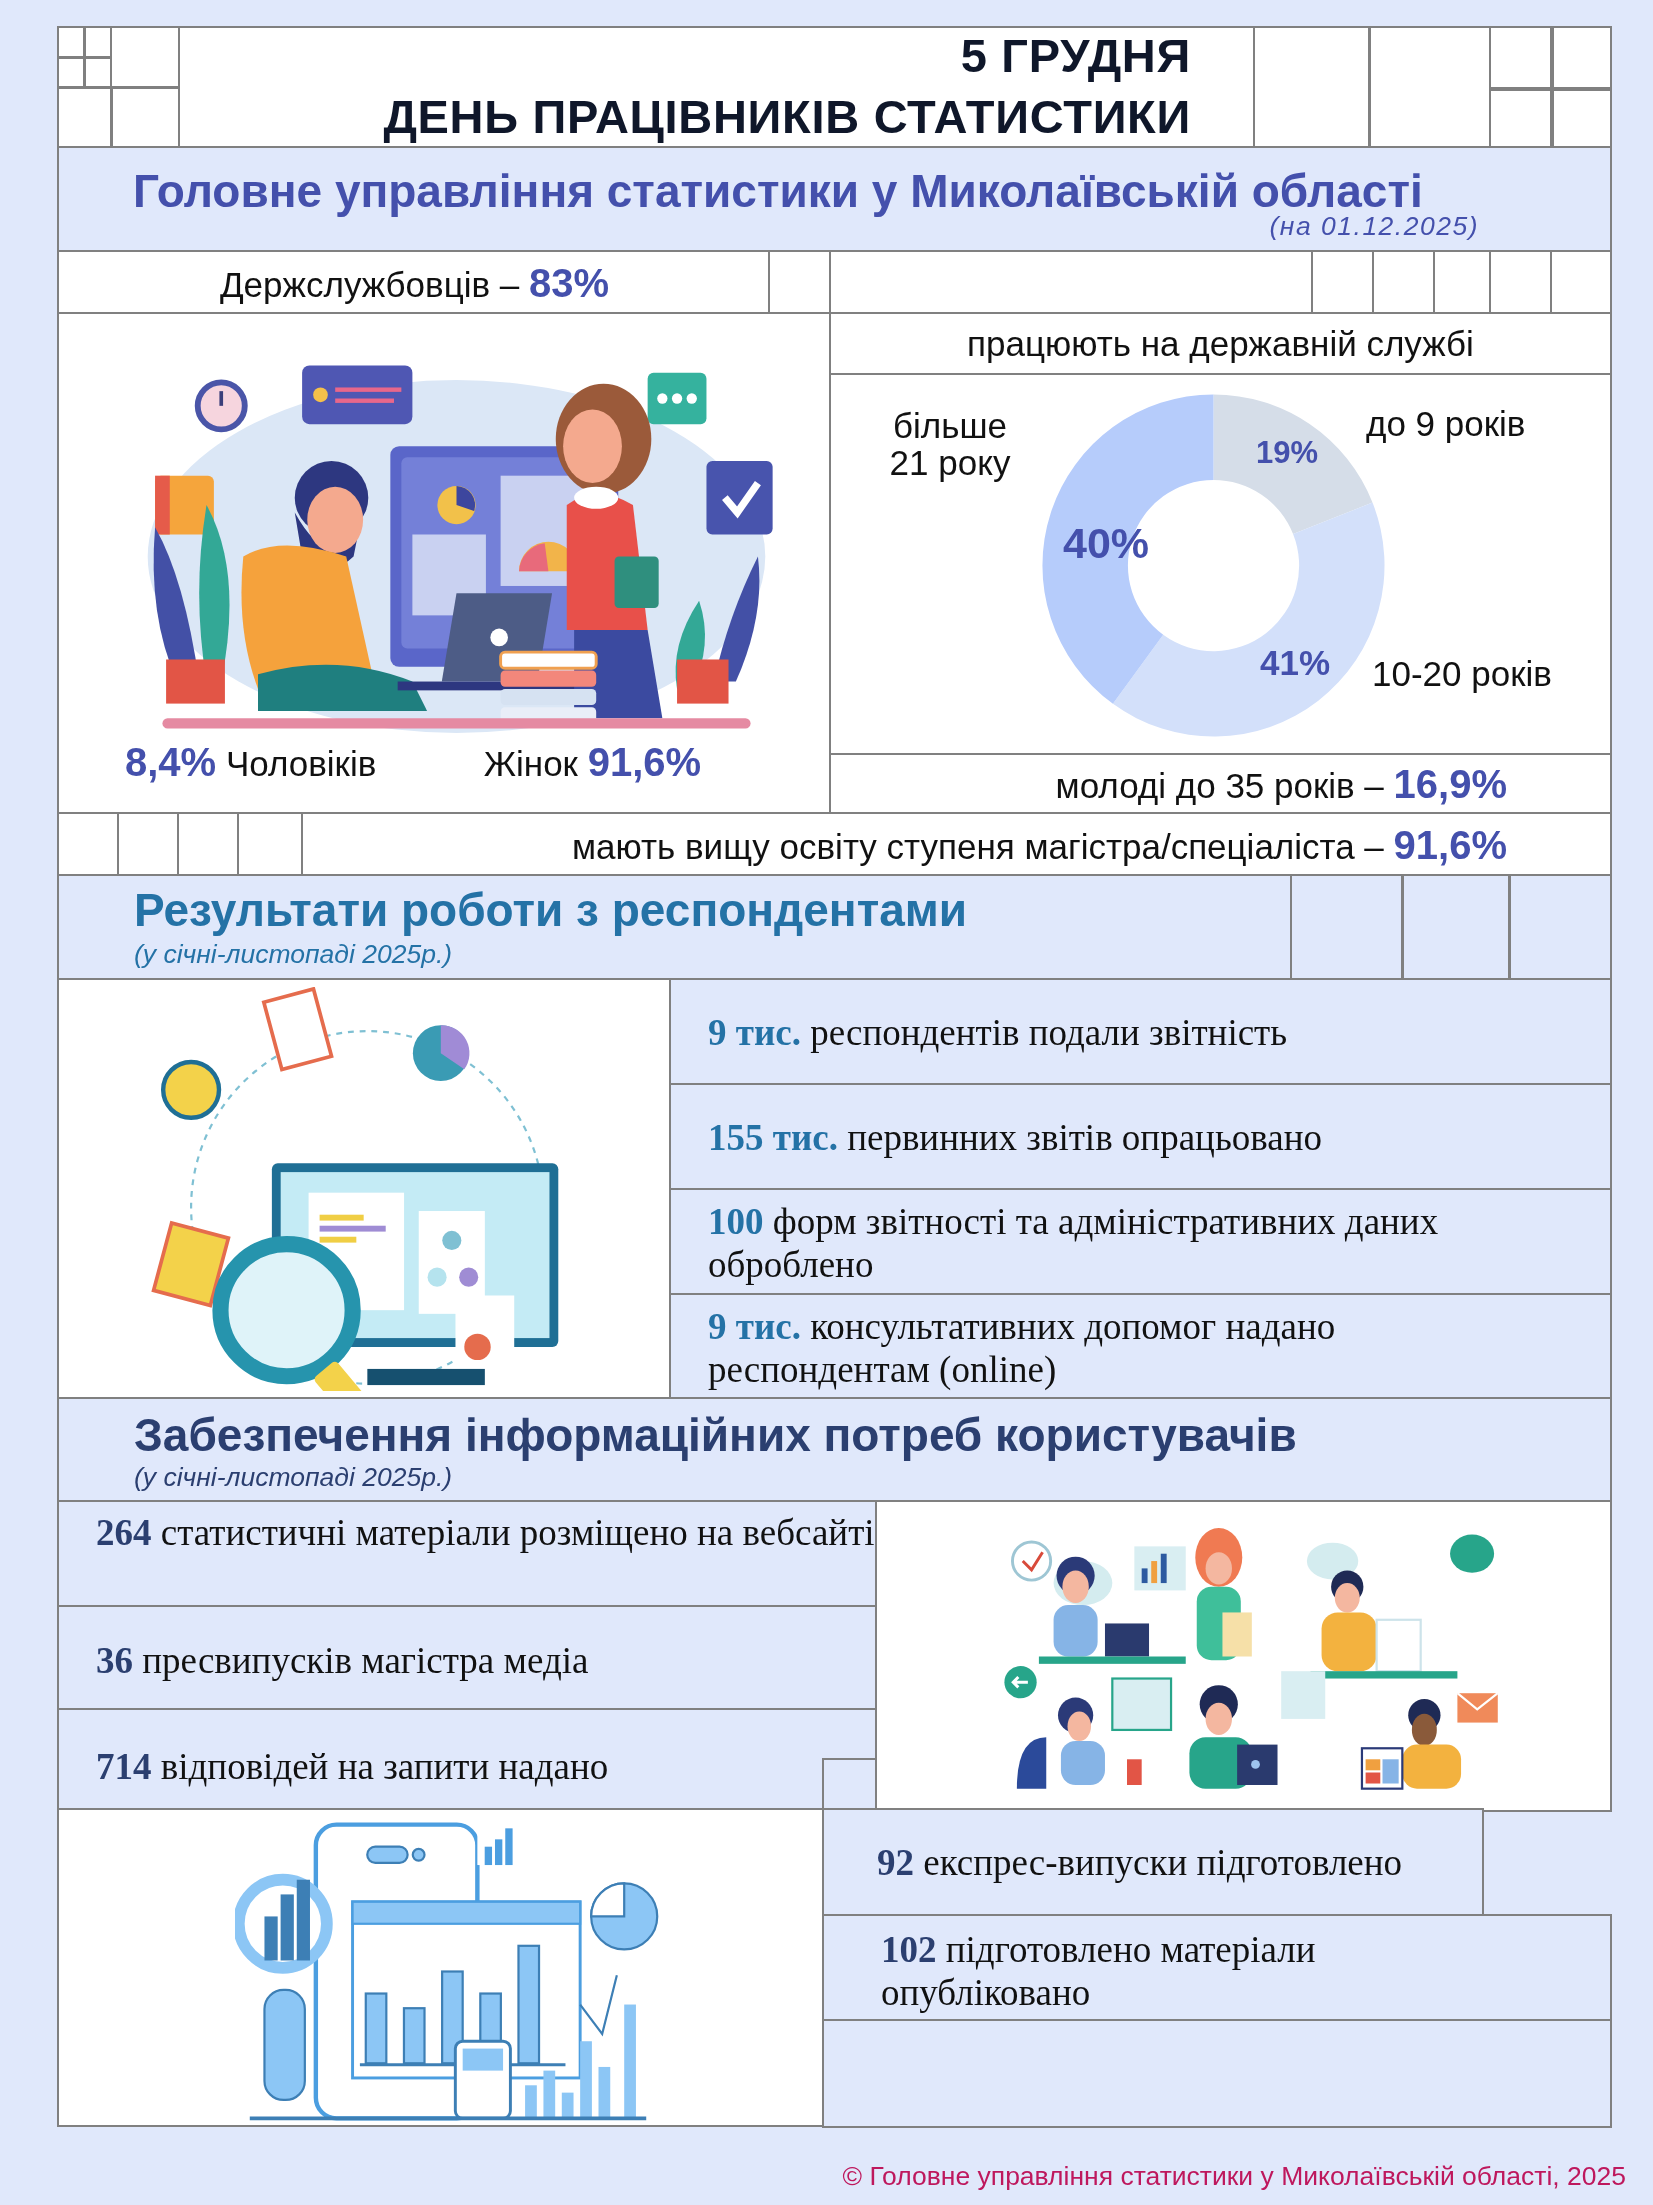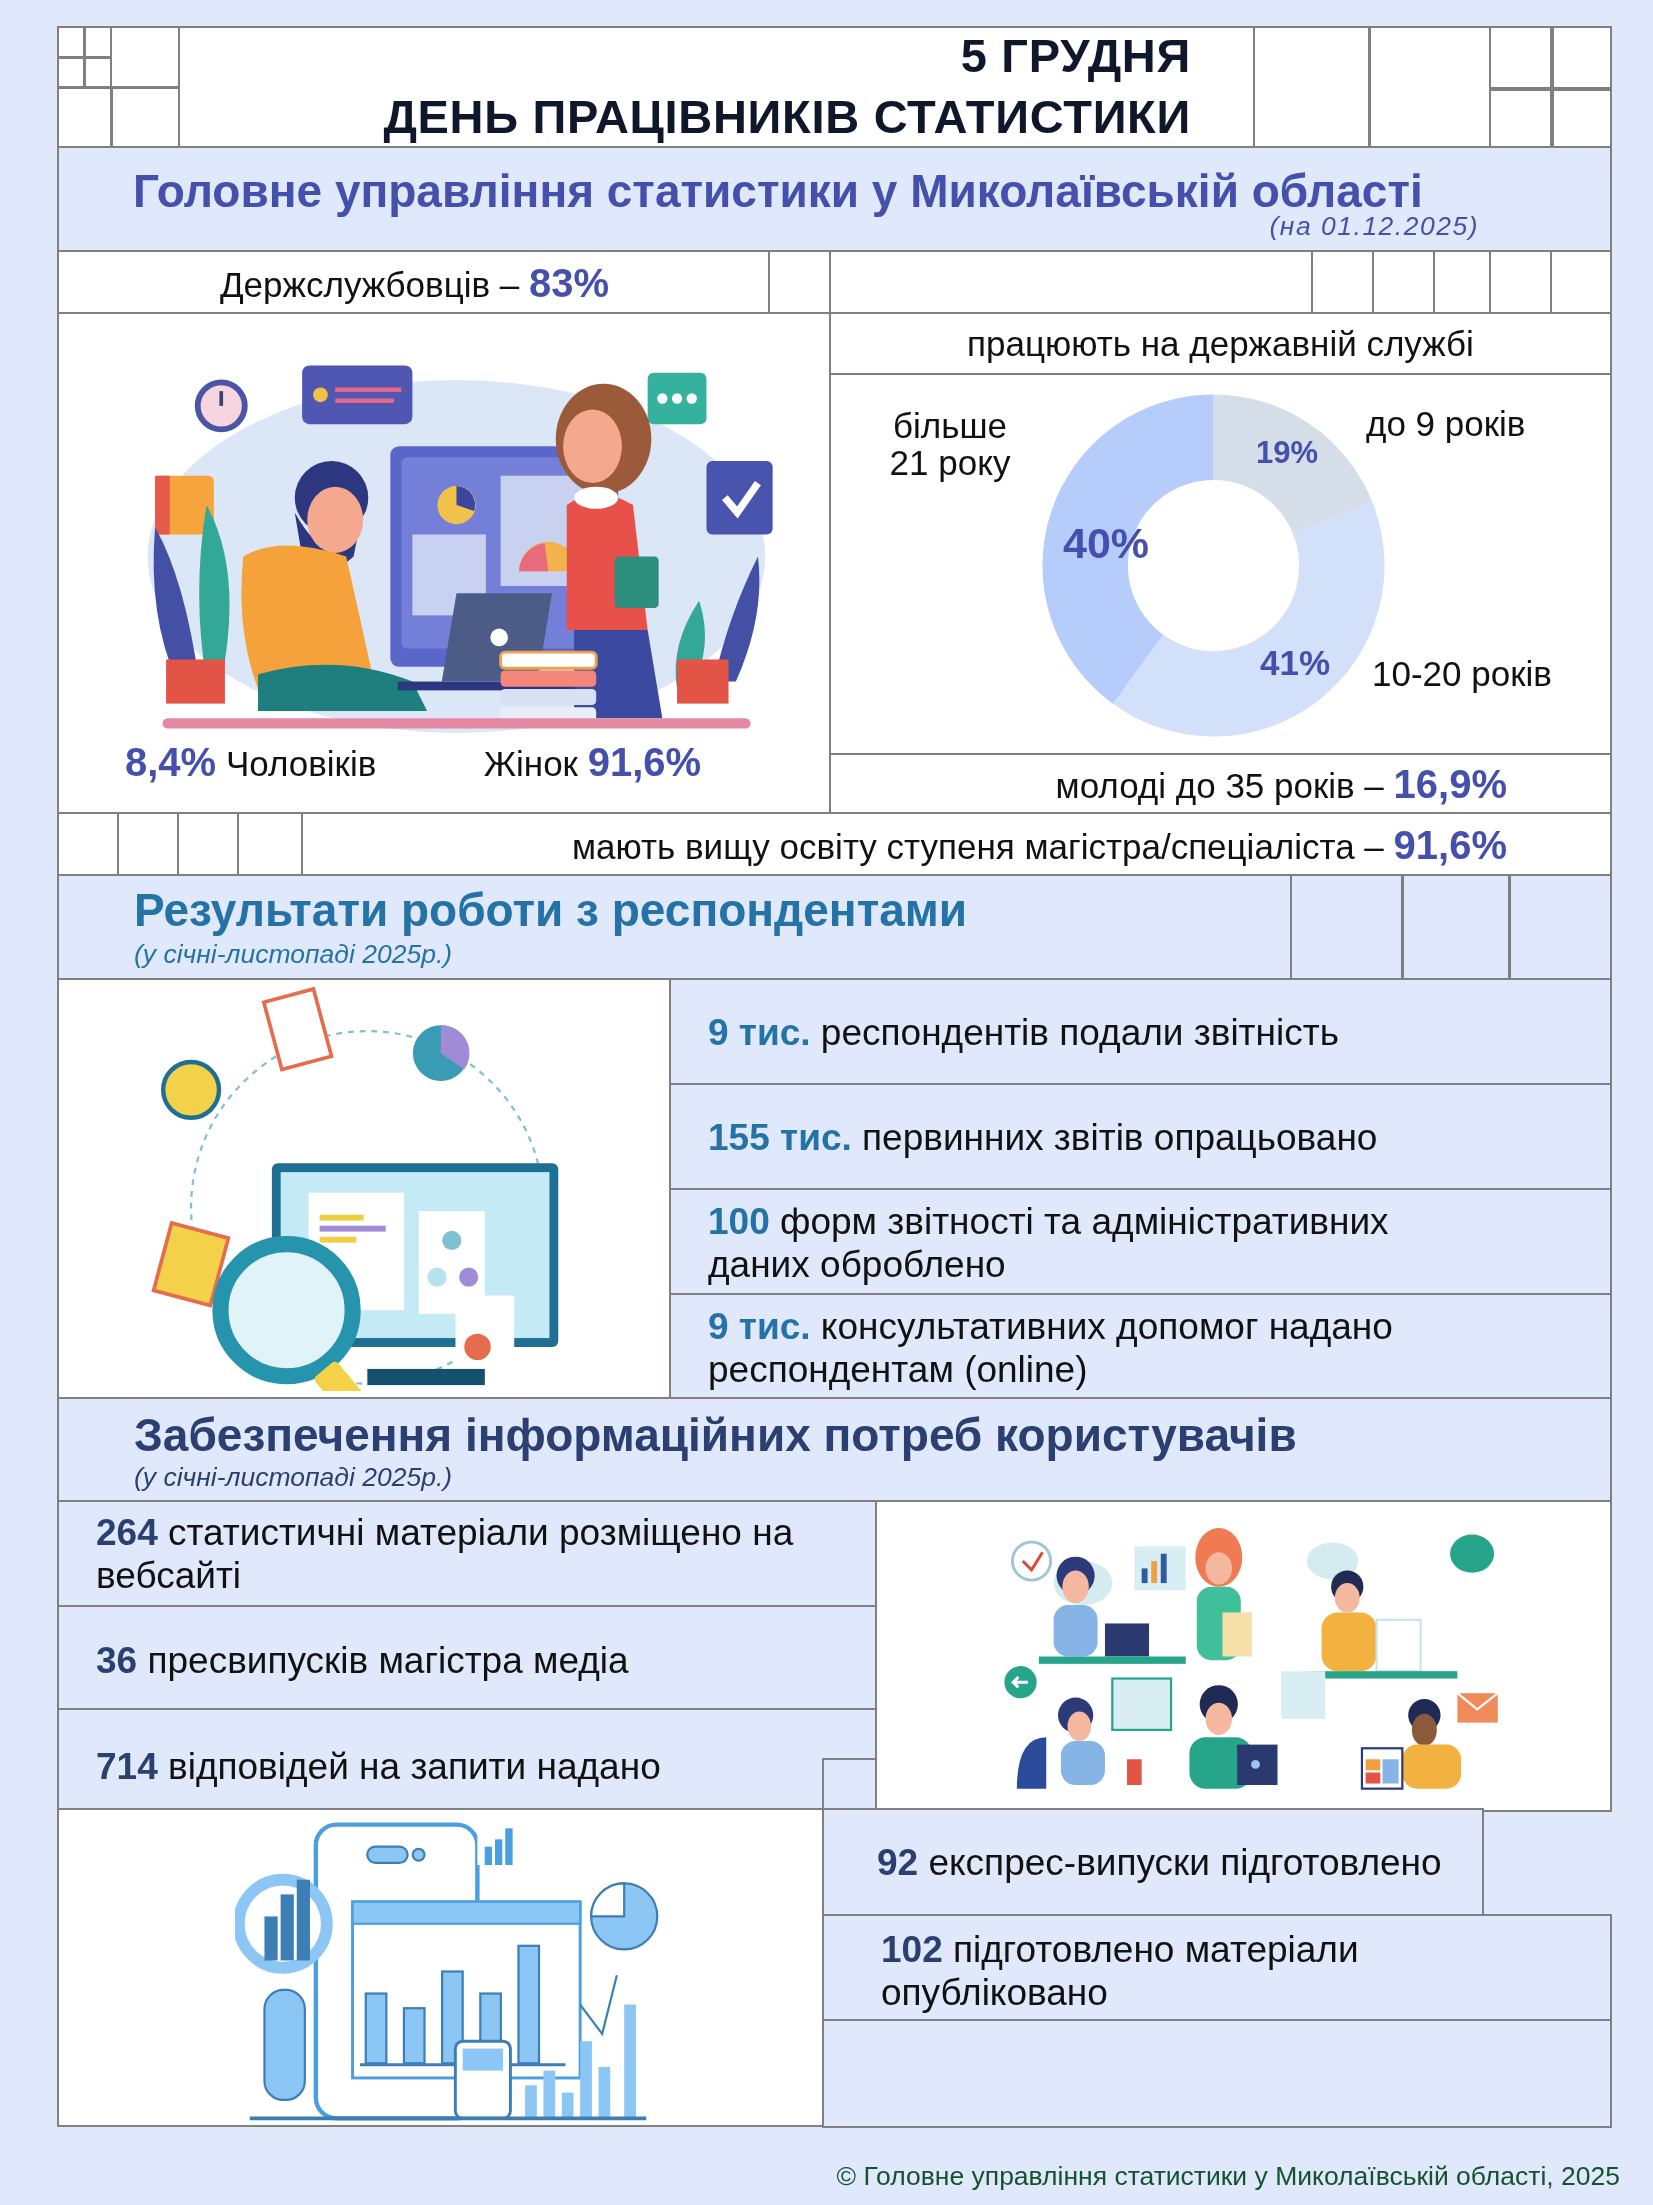--- a/index.html
+++ b/index.html
@@ -8,21 +8,21 @@
   .cell{position:absolute;box-sizing:border-box;border:2.9px solid #808080;}
   .white{background:#fff;}
   .lb{background:#e0e8fb;}
   .indigo{color:#4450ac;}
   .teal{color:#2472a6;}
   .navy{color:#2b3f70;}
   .title1{font-weight:bold;font-size:47px;color:#0f172a;letter-spacing:0.7px;text-align:right;}
   .h2{font-weight:bold;font-size:46px;}
   .sub{font-style:italic;font-size:26.5px;}
   .t48{font-size:35px;}
-  .t50{font-size:37px;line-height:43px;}
+  .t50{font-size:37px;line-height:43px;font-family:Liberation Serif, serif;}
   .num{font-weight:bold;}
   .row-text{position:absolute;left:37px;right:14.7px;}
 </style>
 </head>
 <body>
 
 <div class="cell white" style="left:57px;top:26px;width:1555px;height:123px;"></div>
 
 <div class="cell" style="left:57px;top:26px;width:29px;height:33px;"></div>
 <div class="cell" style="left:83px;top:26px;width:29px;height:33px;"></div>
@@ -335,14 +335,14 @@
 <div class="cell lb" style="left:822px;top:1914px;width:790px;height:107px;">
   <div class="row-text t50" style="left:57px;top:11.8px;width:529px;">
     <span class="num navy">102</span><span> підготовлено матеріали опубліковано</span>
   </div>
 </div>
 <div class="cell lb" style="left:822px;top:2019px;width:790px;height:109px;">
   <div class="row-text t50" style="left:57px;top:7.4px;line-height:47px;">
   </div>
 </div>
 
-<div class="abs" style="right:34px;top:2161px;font-size:26.5px;color:#14532d;">© Головне управління статистики у Миколаївській області, 2025</div>
+<div class="abs" style="right:28px;top:2161px;font-size:26.5px;color:#be185d;">© Головне управління статистики у Миколаївській області, 2025</div>
 
 
 </body></html>

